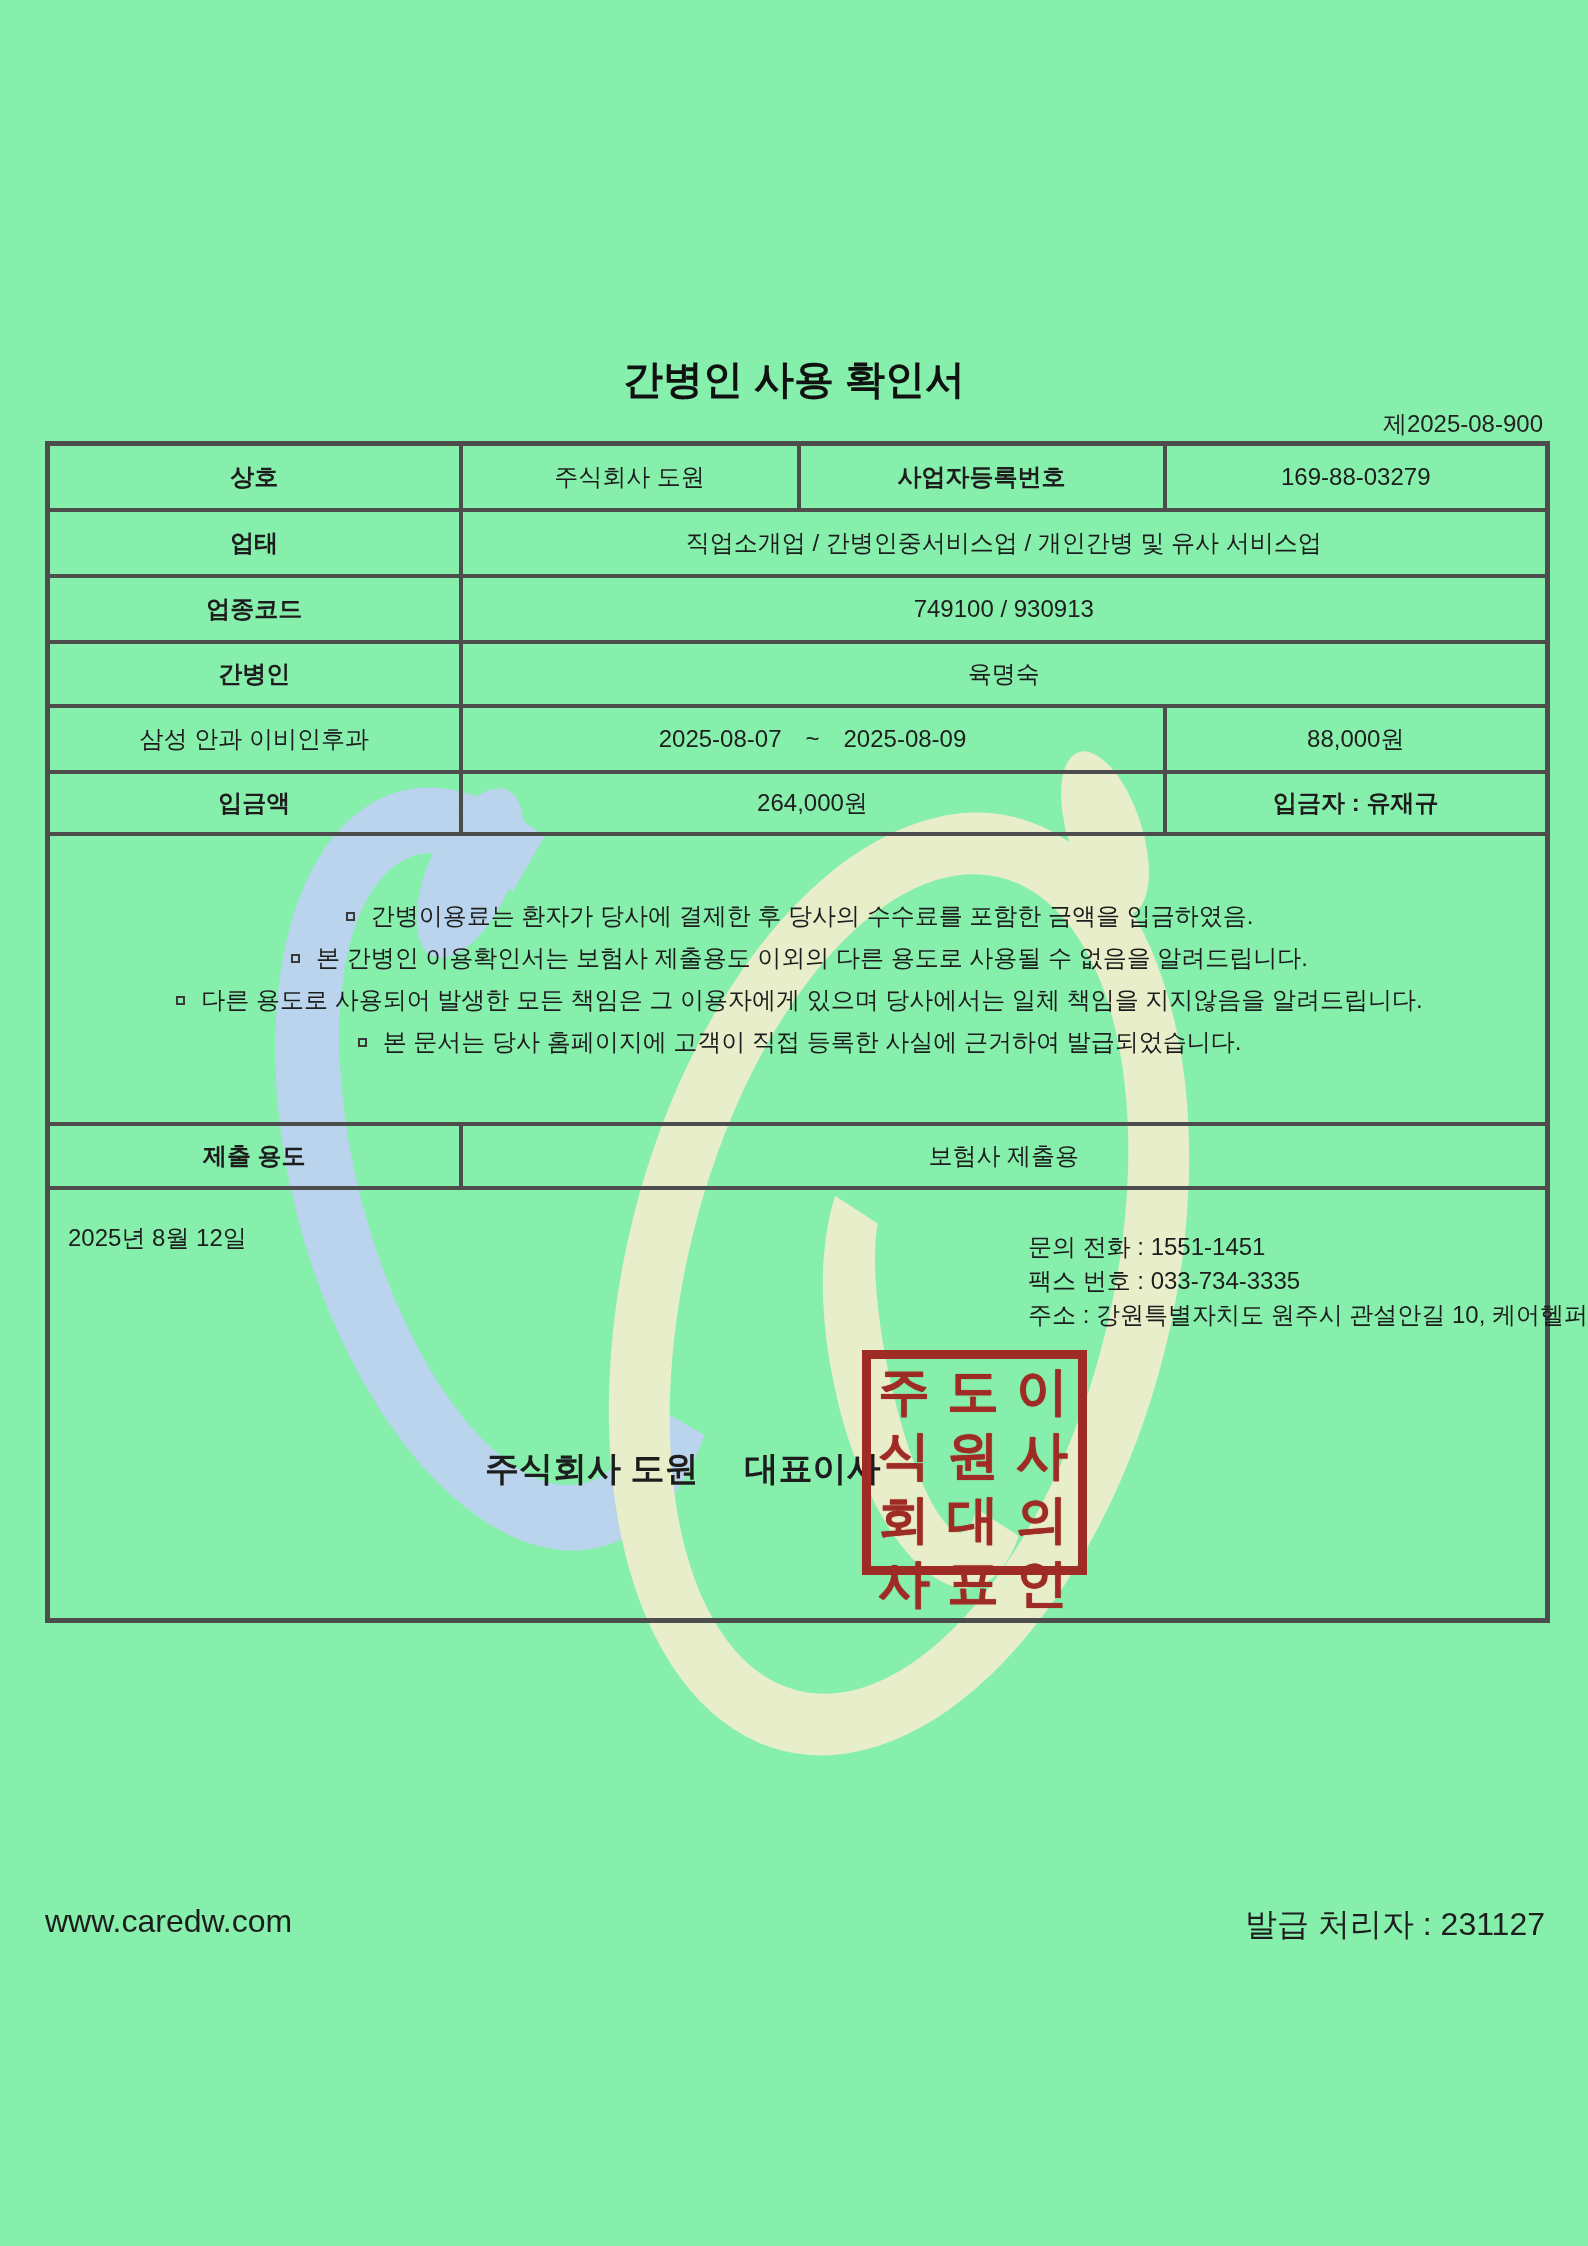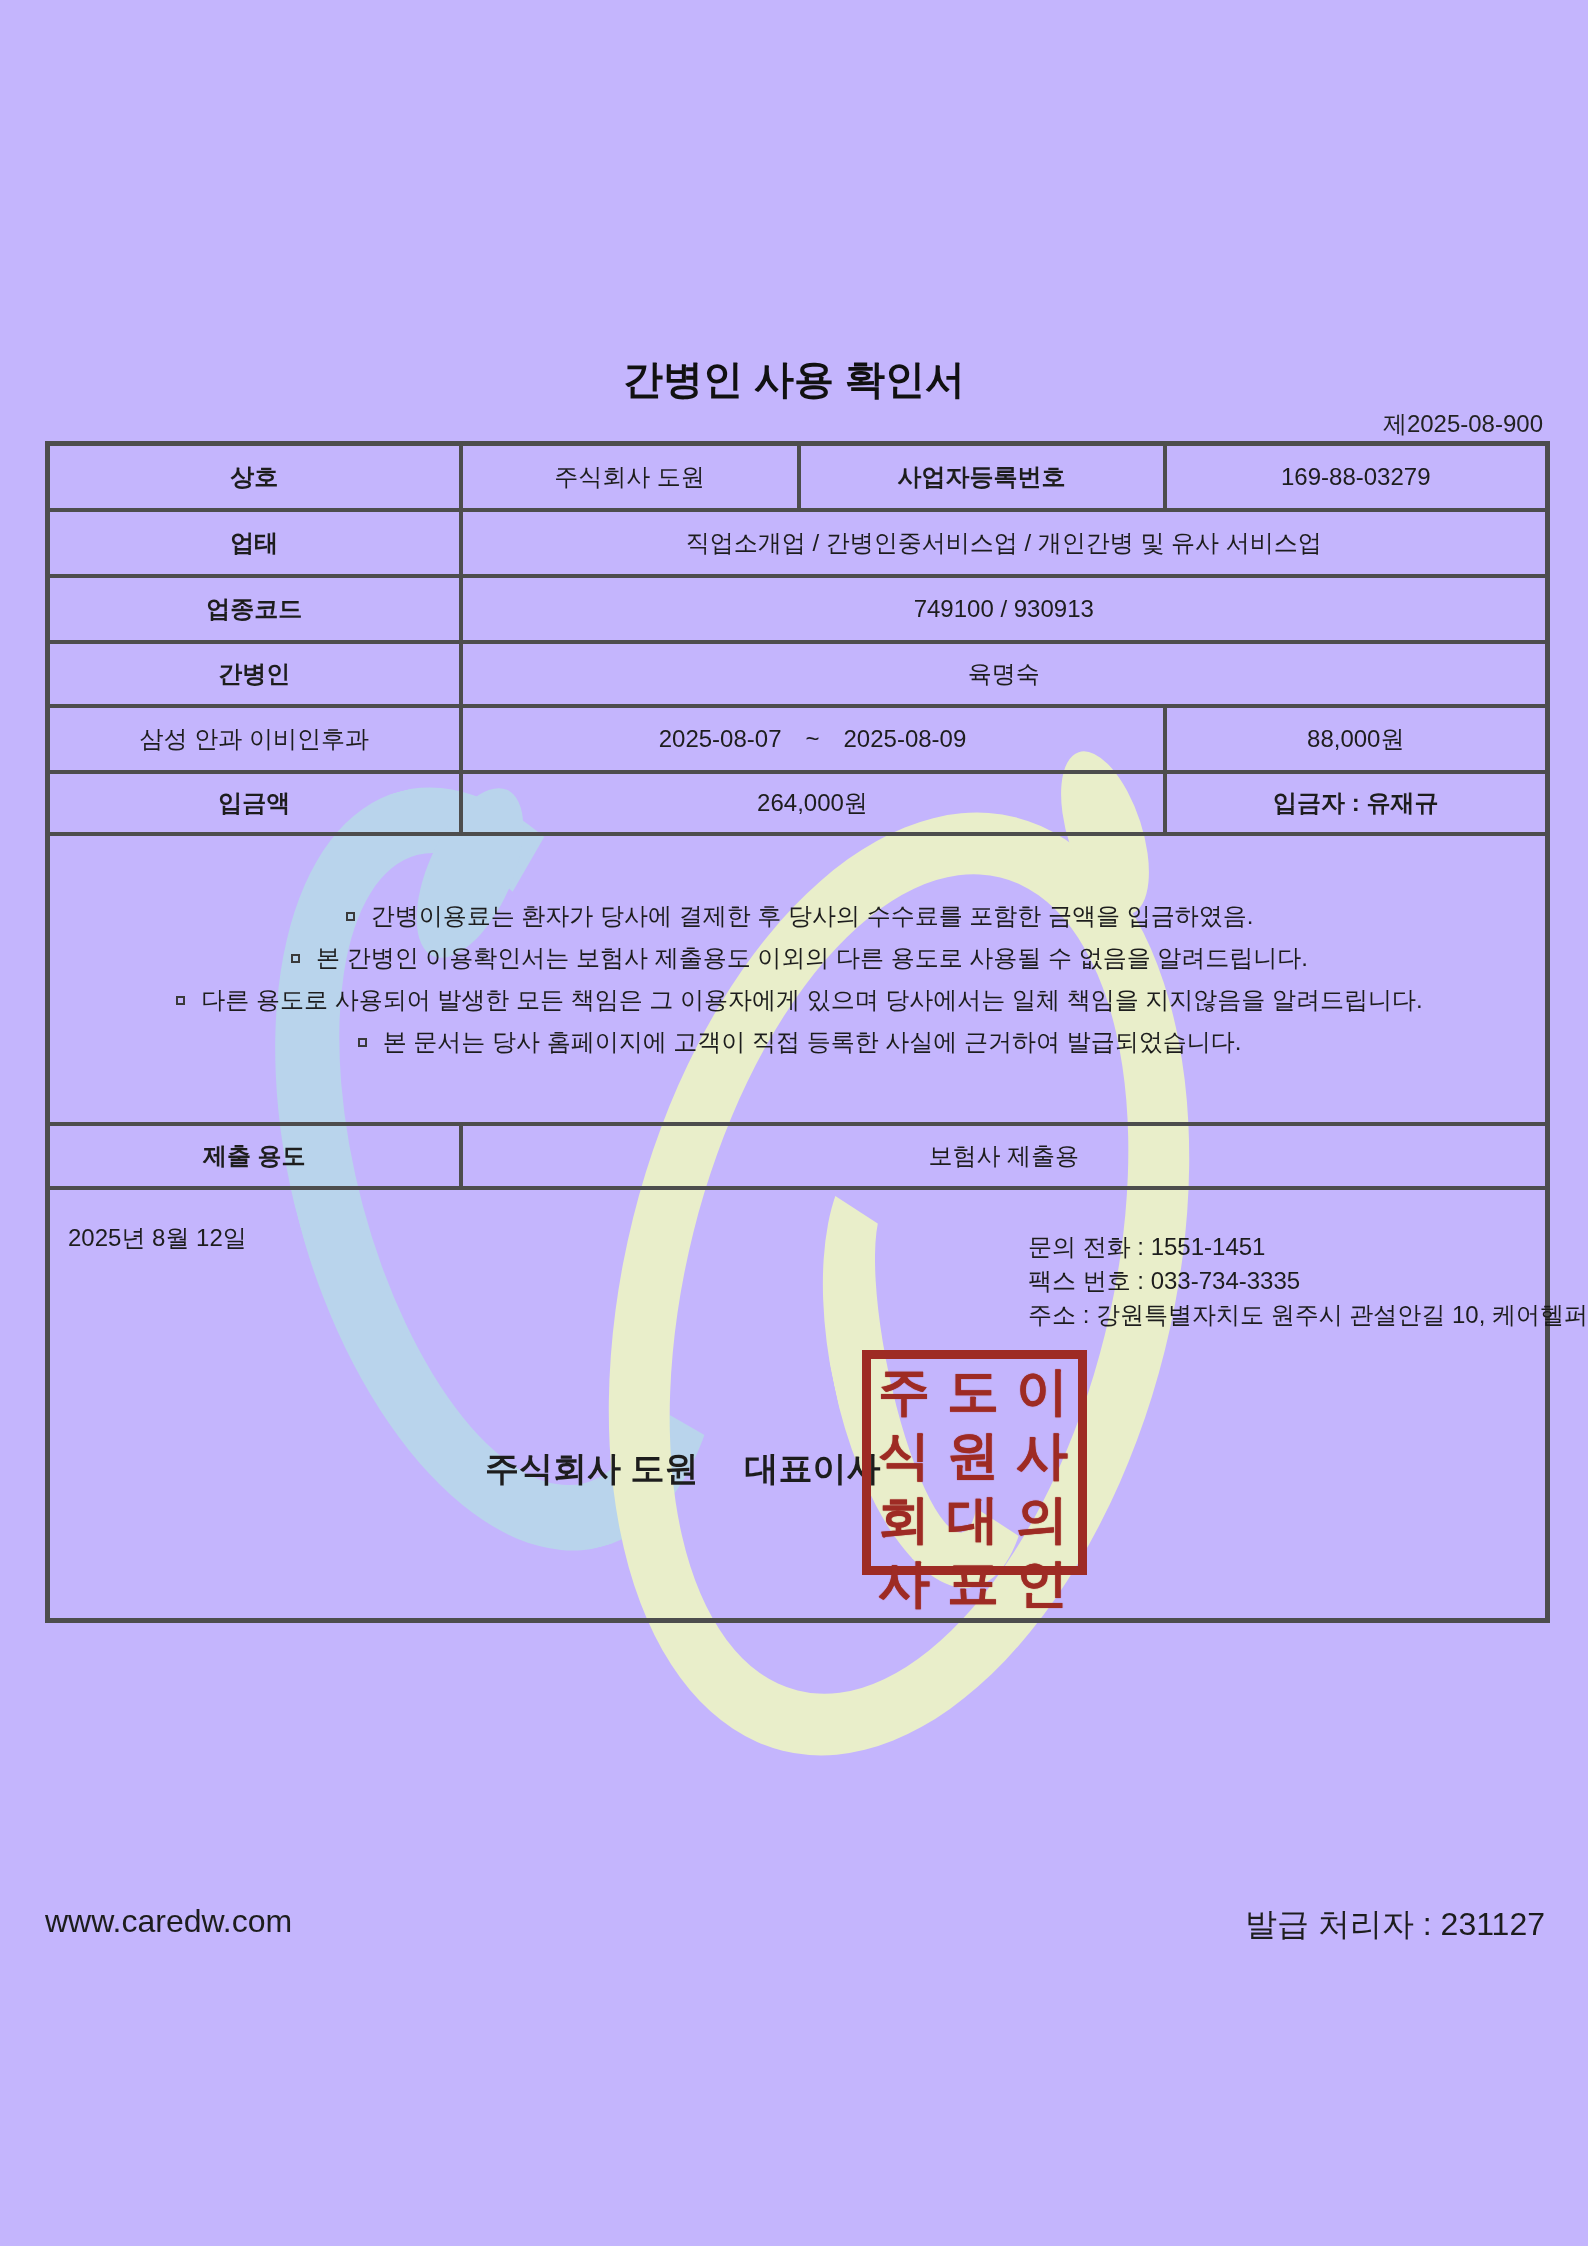--- a/index.html
+++ b/index.html
@@ -1,17 +1,17 @@
 <!DOCTYPE html>
 <html><head>
 <meta charset="utf-8">
 <style>
   * { margin:0; padding:0; box-sizing:border-box; }
   body { background:#ffffff; font-family:"Liberation Sans","DejaVu Sans",sans-serif; color:#1d1d1d; }
-  .page { position:relative; width:1588px; height:2246px; background:#c4b5fd; overflow:hidden; }
+  .page { position:relative; width:1588px; height:2246px; background:#86efac; overflow:hidden; }
 
   
   .wm { position:absolute; z-index:0; border-radius:50%; }
   .wm-blue-ring {
     left:292px; top:778px; width:418px; height:782px;
     border:66px solid #b9d4ec; border-right-color:transparent;
     transform:rotate(-15deg);
   }
   .wm-green-ring {
     left:625px; top:803px; width:548px; height:962px;

